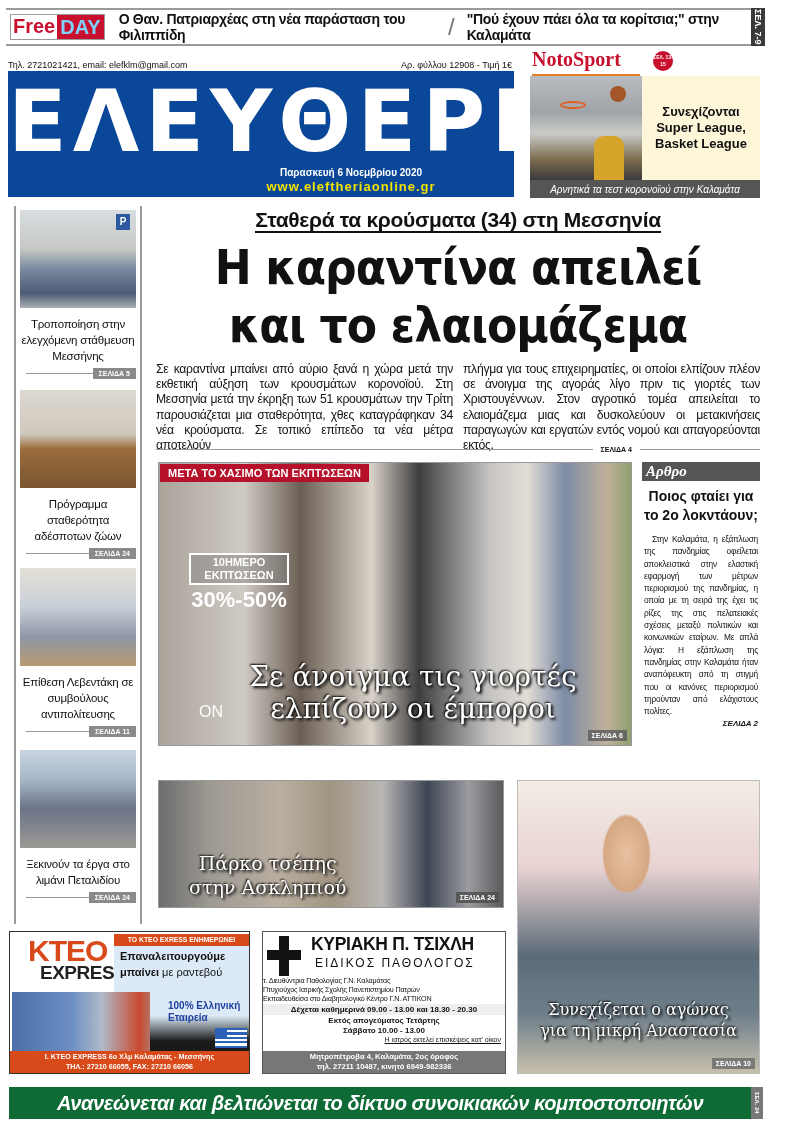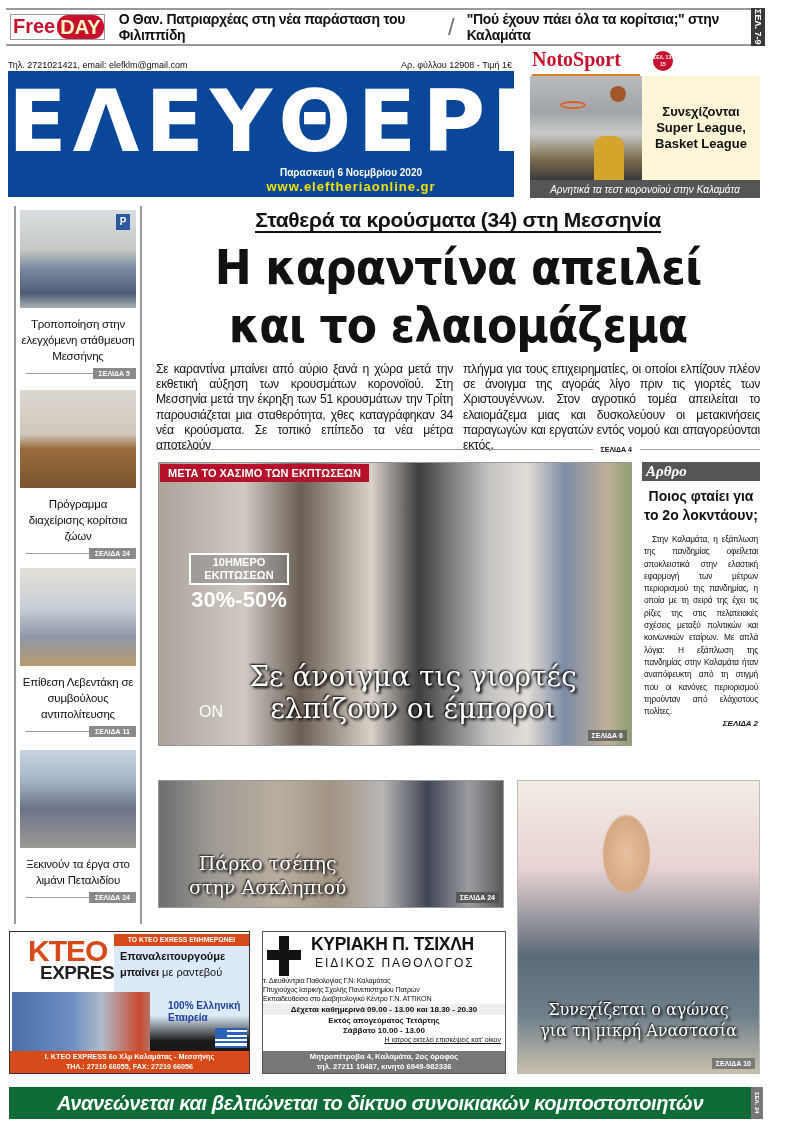--- a/index.html
+++ b/index.html
@@ -3,21 +3,21 @@
 <meta charset="utf-8">
 <style>
   * { box-sizing: border-box; margin: 0; padding: 0; }
   body { width: 800px; height: 1126px; background: #ffffff; font-family: "Liberation Sans", sans-serif; color: #111; position: relative; overflow: hidden; }
   .abs { position: absolute; }
 
   
   .topstrip { left: 6px; top: 8px; width: 745px; height: 38px; border-top: 2px solid #9a9a9a; border-bottom: 2px solid #9a9a9a; display: flex; align-items: center; }
   .freeday-logo { display: flex; align-items: flex-start; height: 26px; margin-left: 4px; border: 1px solid #999; }
   .freeday-logo .free { font-weight: bold; font-size: 20px; color: #c8102e; padding: 0 2px; background: #fff; }
-  .freeday-logo .day { font-weight: bold; font-size: 20px; color: #fef9c3; background: #c8102e; padding: 0 3px; height: 100%; display: flex; align-items: center; border-radius: 11px; }
+  .freeday-logo .day { font-weight: bold; font-size: 20px; color: #7dd3fc; background: #c8102e; padding: 0 3px; height: 100%; display: flex; align-items: center; }
   .topstrip .t1 { font-weight: bold; font-size: 14px; margin-left: 14px; letter-spacing: -0.3px; }
   .topstrip .slash { font-size: 24px; color: #777; margin: 0 12px; }
   .topstrip .t2 { font-weight: bold; font-size: 14px; letter-spacing: -0.3px; }
   .sidetag { background: #3a3a3a; color: #fff; font-size: 9px; font-weight: bold; writing-mode: vertical-rl; display: flex; align-items: center; justify-content: center; }
   .top-sidetag { left: 751px; top: 8px; width: 14px; height: 38px; }
 
   
   .contact { left: 8px; top: 60px; font-size: 9px; }
   .issue { left: 400px; top: 60px; width: 112px; text-align: right; font-size: 9px; }
   .masthead { left: 8px; top: 71px; width: 506px; height: 126px; background: #0a4799; }
@@ -167,21 +167,21 @@
         <div class="psign">P</div>
       </div>
     <div class="cap">Τροποποίηση στην ελεγχόμενη στάθμευση Μεσσήνης</div>
     <div class="pg">
         <span class="ln"></span>
         <span class="lbl">ΣΕΛΙΔΑ 5</span>
       </div>
   </div>
   <div class="lc-item" style="top:184px;">
     <div class="ph ph2"></div>
-    <div class="cap">Πρόγραμμα διαχείρισης κορίτσια ζώων</div>
+    <div class="cap">Πρόγραμμα σταθερότητα αδέσποτων ζώων</div>
     <div class="pg">
         <span class="ln"></span>
         <span class="lbl">ΣΕΛΙΔΑ 24</span>
       </div>
   </div>
   <div class="lc-item" style="top:544px;">
     <div class="ph ph4"></div>
     <div class="cap">Ξεκινούν τα έργα στο λιμάνι Πεταλιδίου</div>
     <div class="pg">
         <span class="ln"></span>

